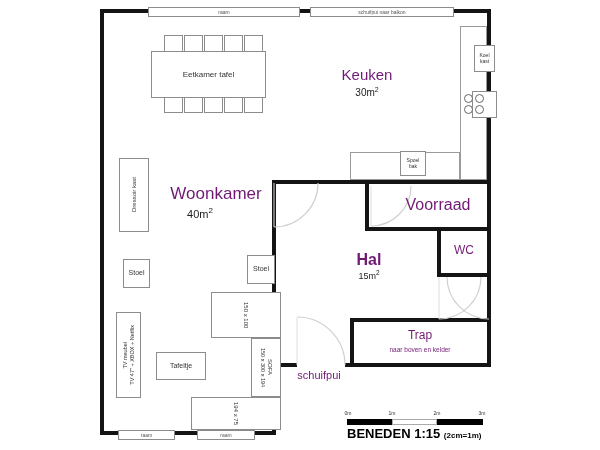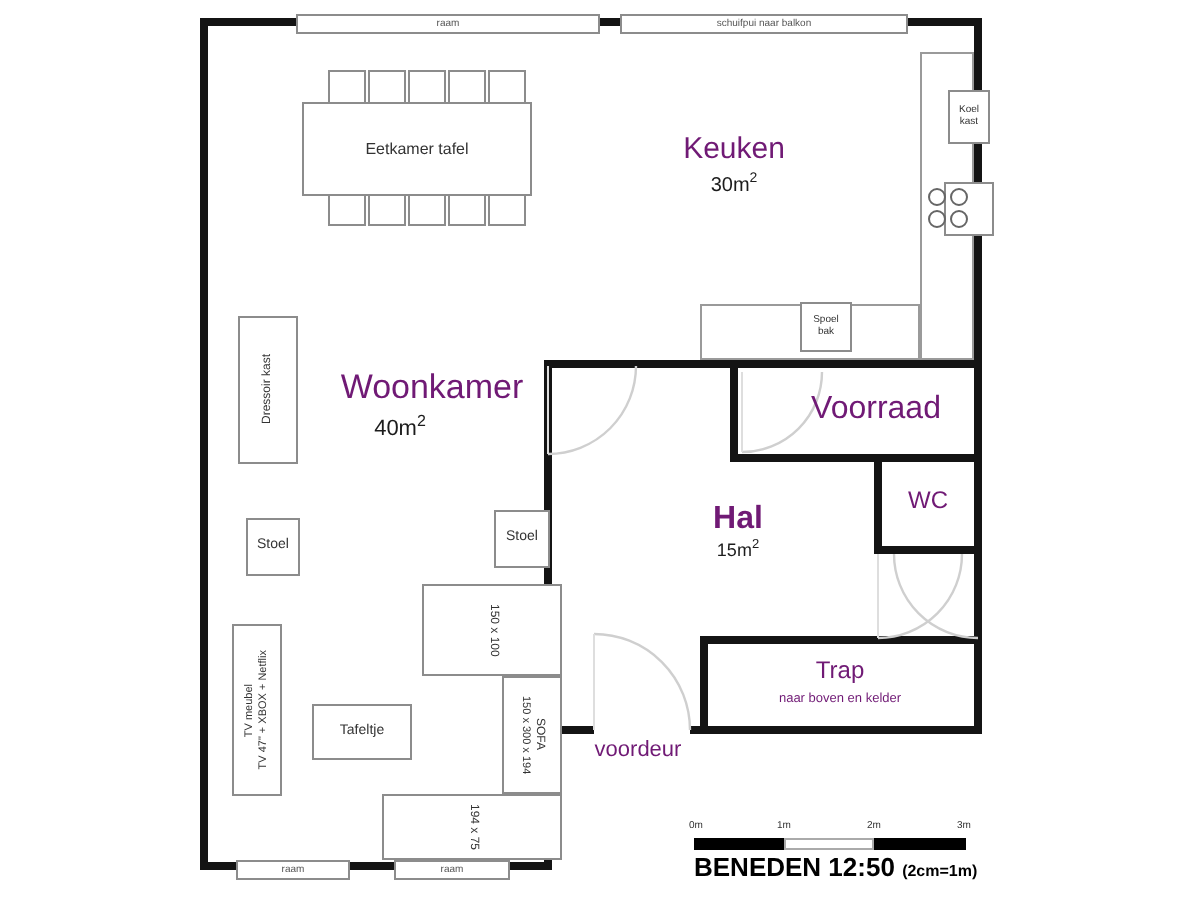--- a/index.html
+++ b/index.html
@@ -145,28 +145,28 @@
   <div class="room-name" style="left:464px;top:244px;font-size:12px;">
     <span>WC</span>
   </div>
   <div class="room-name" style="left:420px;top:329px;font-size:12px;">
     <span>Trap</span>
   </div>
   <div class="room-name" style="left:420px;top:347px;font-size:6.5px;">
     <span>naar boven en kelder</span>
   </div>
   <div class="room-name" style="left:319px;top:370px;font-size:11px;">
-    <span>voordeur</span>
+    <span>schuifpui</span>
   </div>
 
   <div class="tick" style="left:348px;top:411px;">0m</div>
   <div class="tick" style="left:392px;top:411px;">1m</div>
   <div class="tick" style="left:437px;top:411px;">2m</div>
   <div class="tick" style="left:482px;top:411px;">3m</div>
   <div class="scalebar-seg" style="left:347px;top:419px;width:45px;background:#000;"></div>
   <div class="scalebar-seg" style="left:392px;top:419px;width:45px;background:#fff;border:1px solid #aaa;"></div>
   <div class="scalebar-seg" style="left:437px;top:419px;width:46px;background:#000;"></div>
   <div class="plan-title" style="left:347px;top:427px;font-size:13px;">
-    <span>BENEDEN 12:50</span>
+    <span>BENEDEN 1:15</span>
     <span style="font-size:8px;">(2cm=1m)</span>
   </div>
 
 </div>
 
 </body></html>

